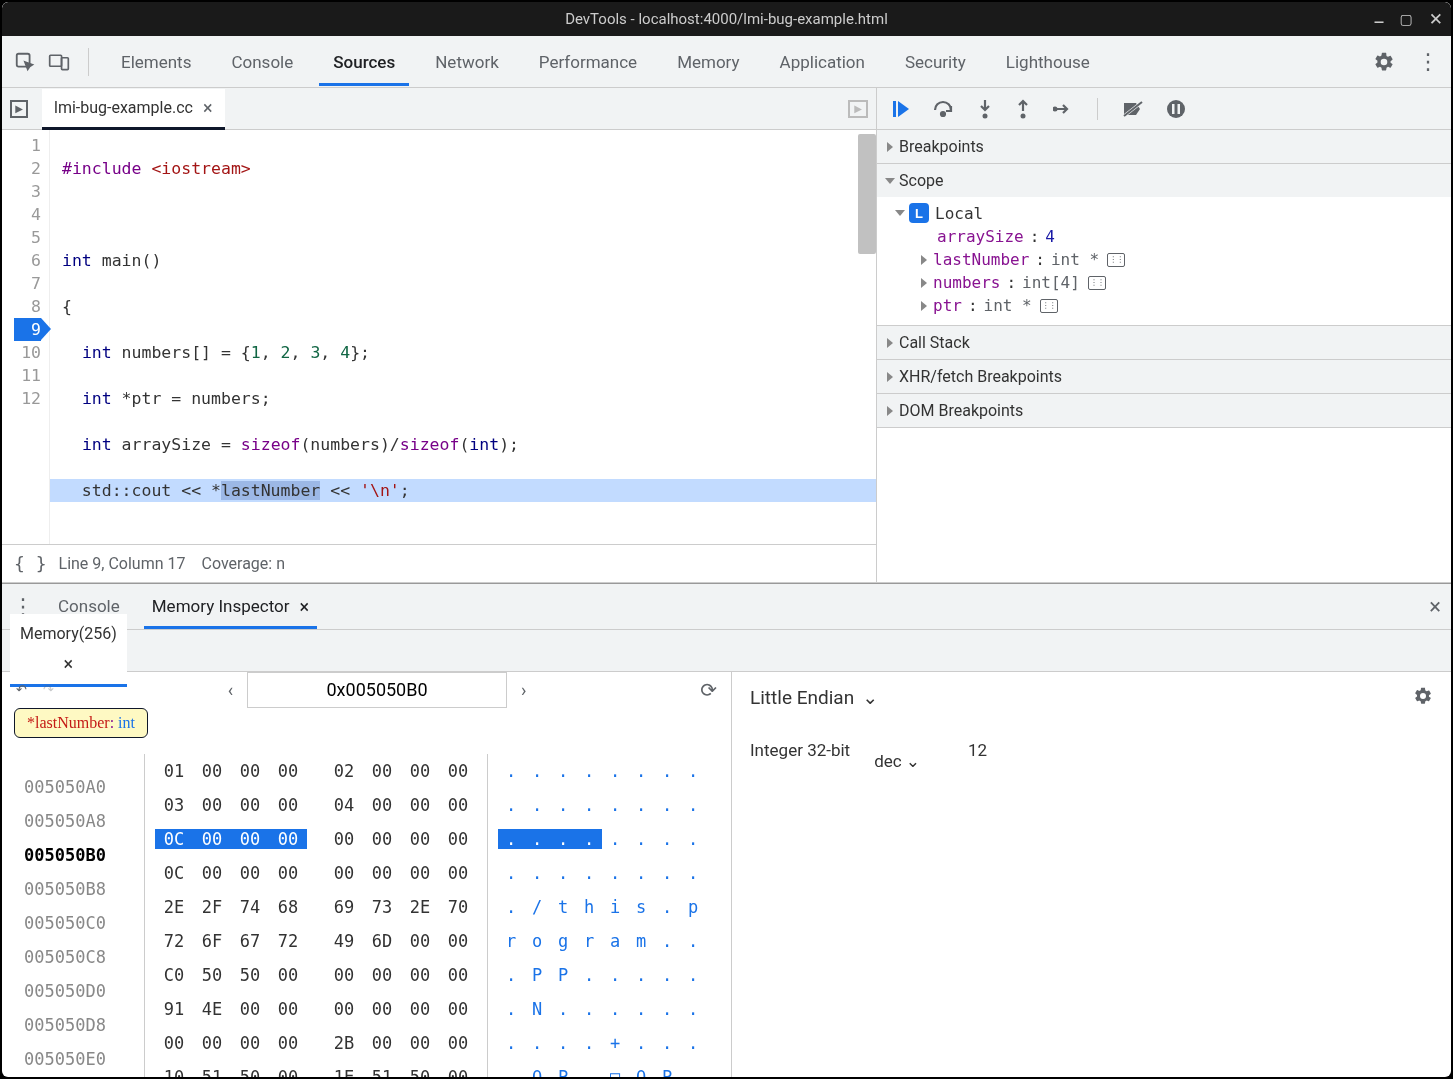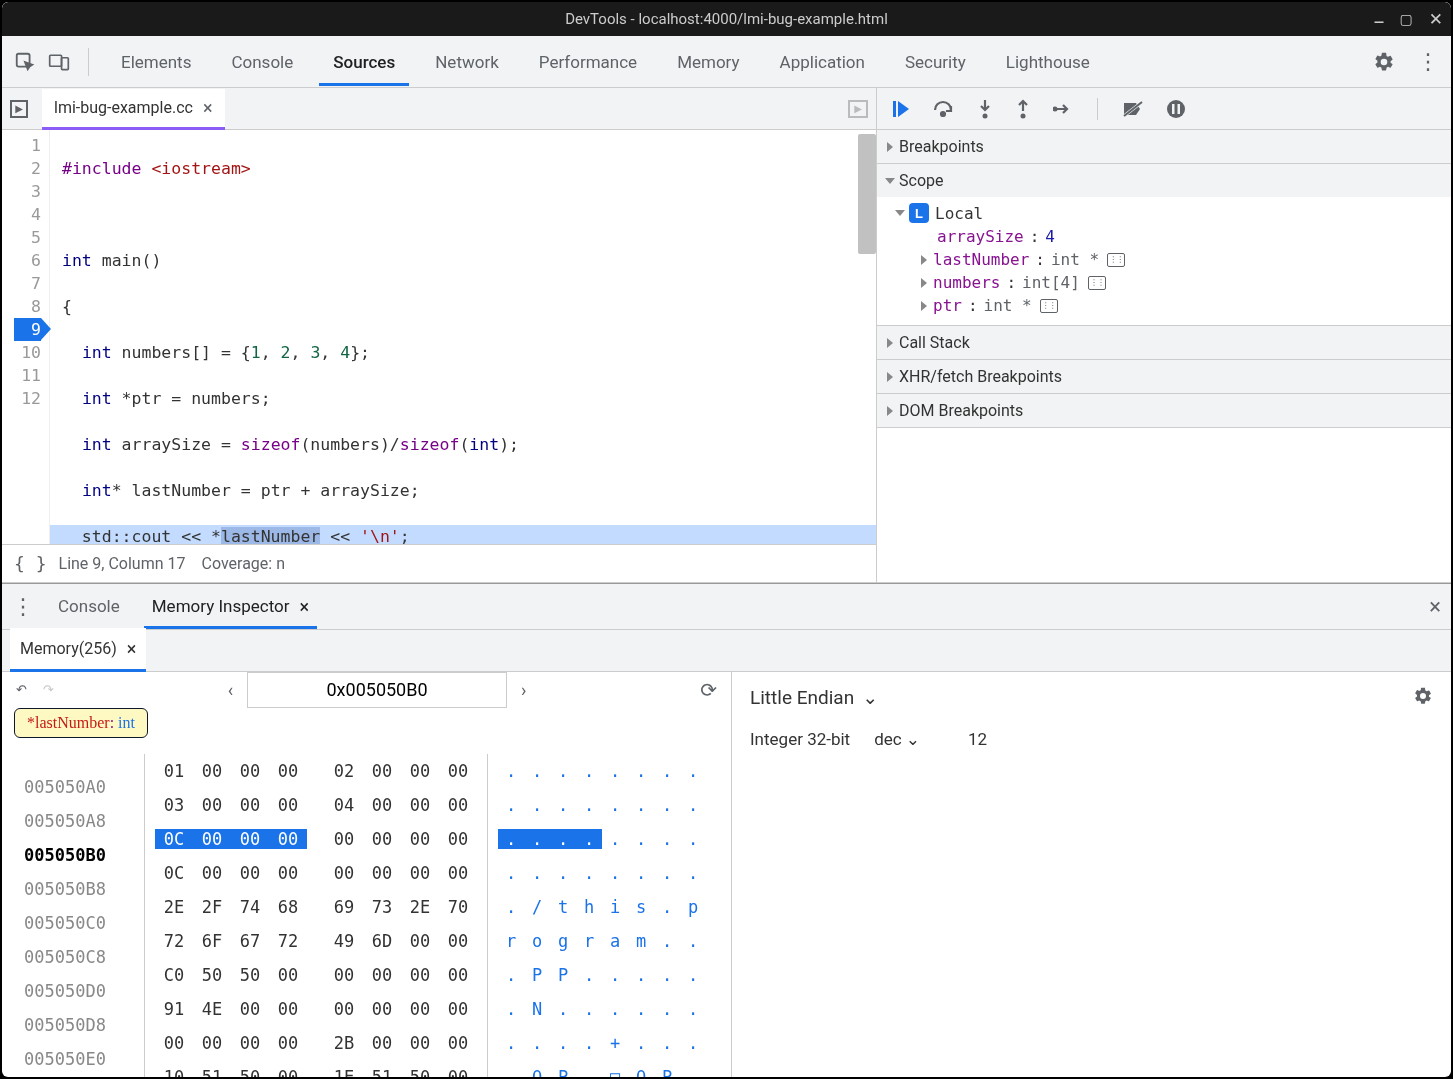--- a/index.html
+++ b/index.html
@@ -12,21 +12,21 @@
 .tabbar-sep { width: 1px; height: 28px; background: #ccc; margin: 0 6px; }
 .tab { padding: 14px 14px; color: #5f6368; font-size: 17px; cursor: pointer; }
 .tab.active { color: #202124; border-bottom: 3px solid #1a73e8; padding-bottom: 11px; font-weight: 500;}
 .tabbar-right { margin-left: auto; display: flex; gap: 22px; align-items: center; color: #5f6368; }
 .split-h { display: flex; flex: 1; min-height: 0; }
 .split-v { display: flex; flex-direction: column; flex: 1; min-height: 0; }
 .pane-border-r { border-right: 1px solid #ccc; }
 .pane-border-b { border-bottom: 1px solid #ccc; }
 .src-tabs { display: flex; align-items: center; height: 42px; border-bottom: 1px solid #ccc; padding: 0 8px; background: #f1f3f4; }
 .src-tabs-left { display: flex; align-items: center; flex: 1; gap: 8px; height: 100%; }
-.src-tab { padding: 0 12px; height: 100%; display: flex; align-items: center; gap: 10px; font-size: 16px; background:#fff; border-bottom: 3px solid #8b5cf6; margin-bottom:-1px;}
+.src-tab { padding: 0 12px; height: 100%; display: flex; align-items: center; gap: 10px; font-size: 16px; background:#fff; border-bottom: 3px solid #0f172a; margin-bottom:-1px;}
 .src-tab-close { color: #5f6368; font-size: 18px; cursor: pointer; }
 .code-area { flex: 1; display: flex; font-family: "Menlo","Consolas",monospace; font-size: 16.5px; line-height: 23px; overflow: hidden; position:relative;}
 .gutter { background: #fff; color: #999; text-align: right; padding: 4px 8px 4px 12px; user-select: none; border-right: 1px solid #eee; min-width: 48px;}
 .code-lines { padding: 4px 0; flex: 1; white-space: pre; }
 .code-line { padding: 0 12px; }
 .code-line.current { background: #c2dbff; position: relative; }
 .gutter-line.current { background: #1a73e8; color: #fff; position:relative;}
 .gutter-line.current::after { content:''; position:absolute; right:-10px; top:0; width:0; height:0; border-top:11.5px solid transparent; border-bottom:11.5px solid transparent; border-left:10px solid #1a73e8;}
 .tok-kw { color: #708; }
 .tok-type { color: navy; }
@@ -52,21 +52,21 @@
 .tri { display:inline-block; width:0; height:0; border-top:5px solid transparent; border-bottom:5px solid transparent; border-left:6px solid #888;}
 .tri.open { transform: rotate(90deg); }
 .memicon { display:inline-flex; width:18px; height:14px; border:1.5px solid #5f6368; border-radius:2px; position:relative; align-items:center; justify-content:center;}
 .memicon::before { content:'⋮⋮'; font-size:8px; letter-spacing:-1px; color:#5f6368; line-height:1;}
 .drawer { border-top: 1px solid #999; }
 .drawer-tabs { height: 46px; display: flex; align-items: center; padding: 0 10px; gap: 16px; border-bottom: 1px solid #ccc; background:#f1f3f4;}
 .drawer-tab { padding: 12px 8px; font-size: 17px; color: #5f6368; cursor:pointer; display:flex; gap:10px; align-items:center;}
 .drawer-tab.active { color: #202124; border-bottom: 3px solid #1a73e8; padding-bottom: 9px;}
 .drawer-close { margin-left: auto; color:#5f6368; font-size:22px; cursor:pointer;}
 .mem-tabs { height: 42px; border-bottom: 1px solid #ccc; display:flex; align-items:center; padding: 0 8px; background:#f1f3f4;}
-.mem-tab { padding:10px 10px; border-bottom:3px solid #1a73e8; display:flex; gap:10px; align-items:center; font-size:16px; background:#fff;}
+.mem-tab { padding:10px 10px; border-bottom:3px solid #1a73e8; display:flex; gap:10px; align-items:center; font-size:16px; background:#fff;flex-direction:column;}
 .mem-body { display: flex; flex: 1; min-height: 0; }
 .mem-left { flex: 0 0 730px; display:flex; flex-direction:column; border-right:1px solid #ccc;}
 .mem-nav { height: 62px; display:flex; align-items:center; padding:0 14px; gap:16px; }
 .mem-nav-spacer { flex:1; }
 .mem-addr-wrap { display:flex; align-items:center; gap:14px;}
 .mem-addr-input { width: 260px; height: 36px; border:1px solid #ccc; text-align:center; font-size:18px; font-family:inherit;}
 .mem-chip { display:inline-block; padding:5px 12px; border:1px solid #0f172a; border-radius:6px; background:#fef9c3; font-family:Liberation Serif, serif; font-size:16px; margin: 0 0 8px 12px;}
 .mem-chip .pn { color:#c41a16;} .mem-chip .cl { color:#881391;} .mem-chip .ty{color:#1a73e8;}
 .hex-table { font-family:"Menlo","Consolas",monospace; font-size:17px; padding: 4px 12px 12px 22px;}
 .hex-row { display:flex; gap: 0; height:34px; align-items:center;}
@@ -163,21 +163,20 @@
             <div class="gutter-line">12</div>
         </div>
         <div class="code-lines">
 <div class="code-line"><span class="tok-kw">#include</span> <span class="tok-inc">&lt;iostream&gt;</span></div>
 <div class="code-line"> </div>
 <div class="code-line"><span class="tok-type">int</span> main()</div>
 <div class="code-line">{</div>
 <div class="code-line">  <span class="tok-type">int</span> numbers[] = {<span class="tok-num">1</span>, <span class="tok-num">2</span>, <span class="tok-num">3</span>, <span class="tok-num">4</span>};</div>
 <div class="code-line">  <span class="tok-type">int</span> *ptr = numbers;</div>
 <div class="code-line">  <span class="tok-type">int</span> arraySize = <span class="tok-kw">sizeof</span>(numbers)/<span class="tok-kw">sizeof</span>(<span class="tok-type">int</span>);</div>
-<div class="code-line">  <span class="tok-type">int</span>* lastNumber = ptr + arraySize;</div>
 <div class="code-line current">  std::cout &lt;&lt; *<span class="tok-sel">lastNumber</span> &lt;&lt; <span class="tok-str">'\n'</span>;</div>
 
 
 
         </div>
         <div class="scrollthumb"></div>
       </div>
       <div class="status-bar">
         <span class="status-braces">{ }</span>
         <span>Line 9, Column 17</span>
@@ -607,21 +606,21 @@
               <span>⌄</span>
             </span>
           <span class="gear">
               <svg width="20" height="20" viewBox="0 0 24 24" fill="#5f6368">
                 <path d="M19.14,12.94a7,7,0,0,0,.05-.94,7,7,0,0,0-.05-.94l2.03-1.58a.5.5,0,0,0,.12-.64l-1.92-3.32a.5.5,0,0,0-.61-.22l-2.39,1a7,7,0,0,0-1.62-.94l-.36-2.54A.5.5,0,0,0,13.9,2H10.1a.5.5,0,0,0-.49.42L9.25,5a7,7,0,0,0-1.62.94l-2.39-1a.5.5,0,0,0-.61.22L2.71,8.44a.5.5,0,0,0,.12.64L4.86,10.66a7,7,0,0,0-.05.94,7,7,0,0,0,.05.94L2.83,14.12a.5.5,0,0,0-.12.64l1.92,3.32a.5.5,0,0,0,.61.22l2.39-1a7,7,0,0,0,1.62.94l.36,2.54a.5.5,0,0,0,.49.42h3.8a.5.5,0,0,0,.49-.42l.36-2.54a7,7,0,0,0,1.62-.94l2.39,1a.5.5,0,0,0,.61-.22l1.92-3.32a.5.5,0,0,0-.12-.64ZM12,15.6A3.6,3.6,0,1,1,15.6,12,3.6,3.6,0,0,1,12,15.6Z"></path>
               </svg>
             </span>
         </div>
         <div class="mem-right-row">
           <span>Integer 32-bit</span>
-          <span style="display:flex; gap:4px; align-items:flex-end;">
+          <span style="display:flex; gap:4px; align-items:flex-end;margin-top:22px;">
               <span>dec</span>
               <span>⌄</span>
             </span>
           <span style="margin-left:24px;">12</span>
         </div>
       </div>
     </div>
   </div>
 </div>
 

